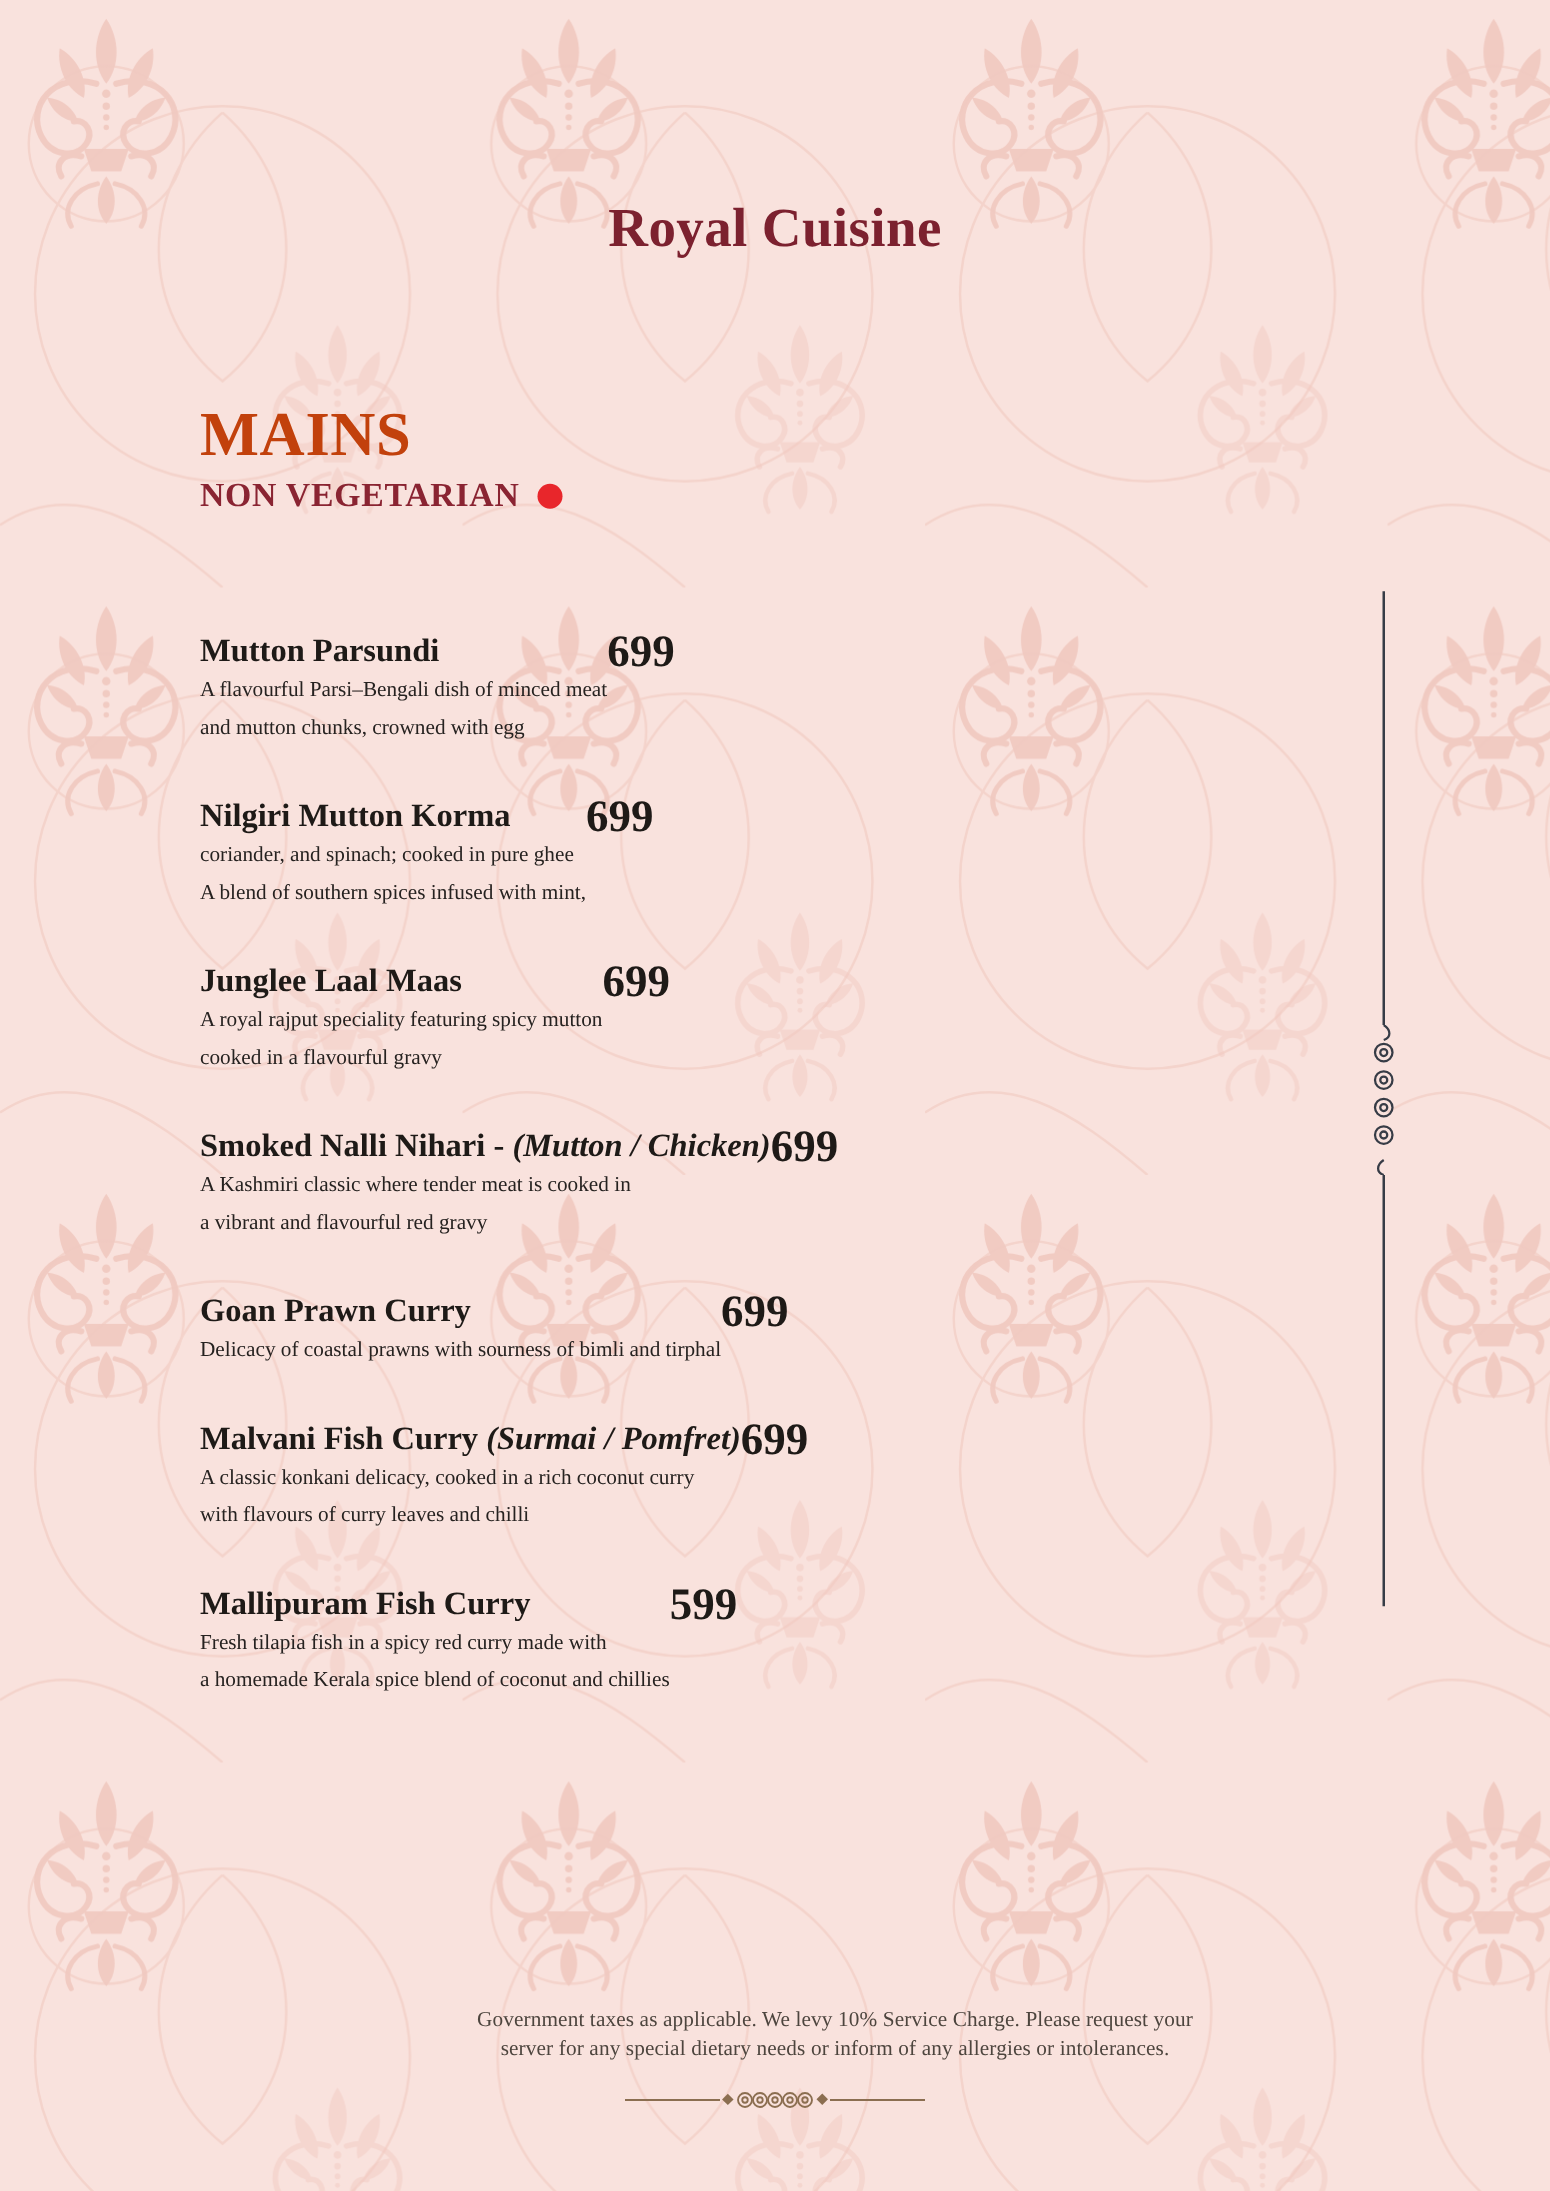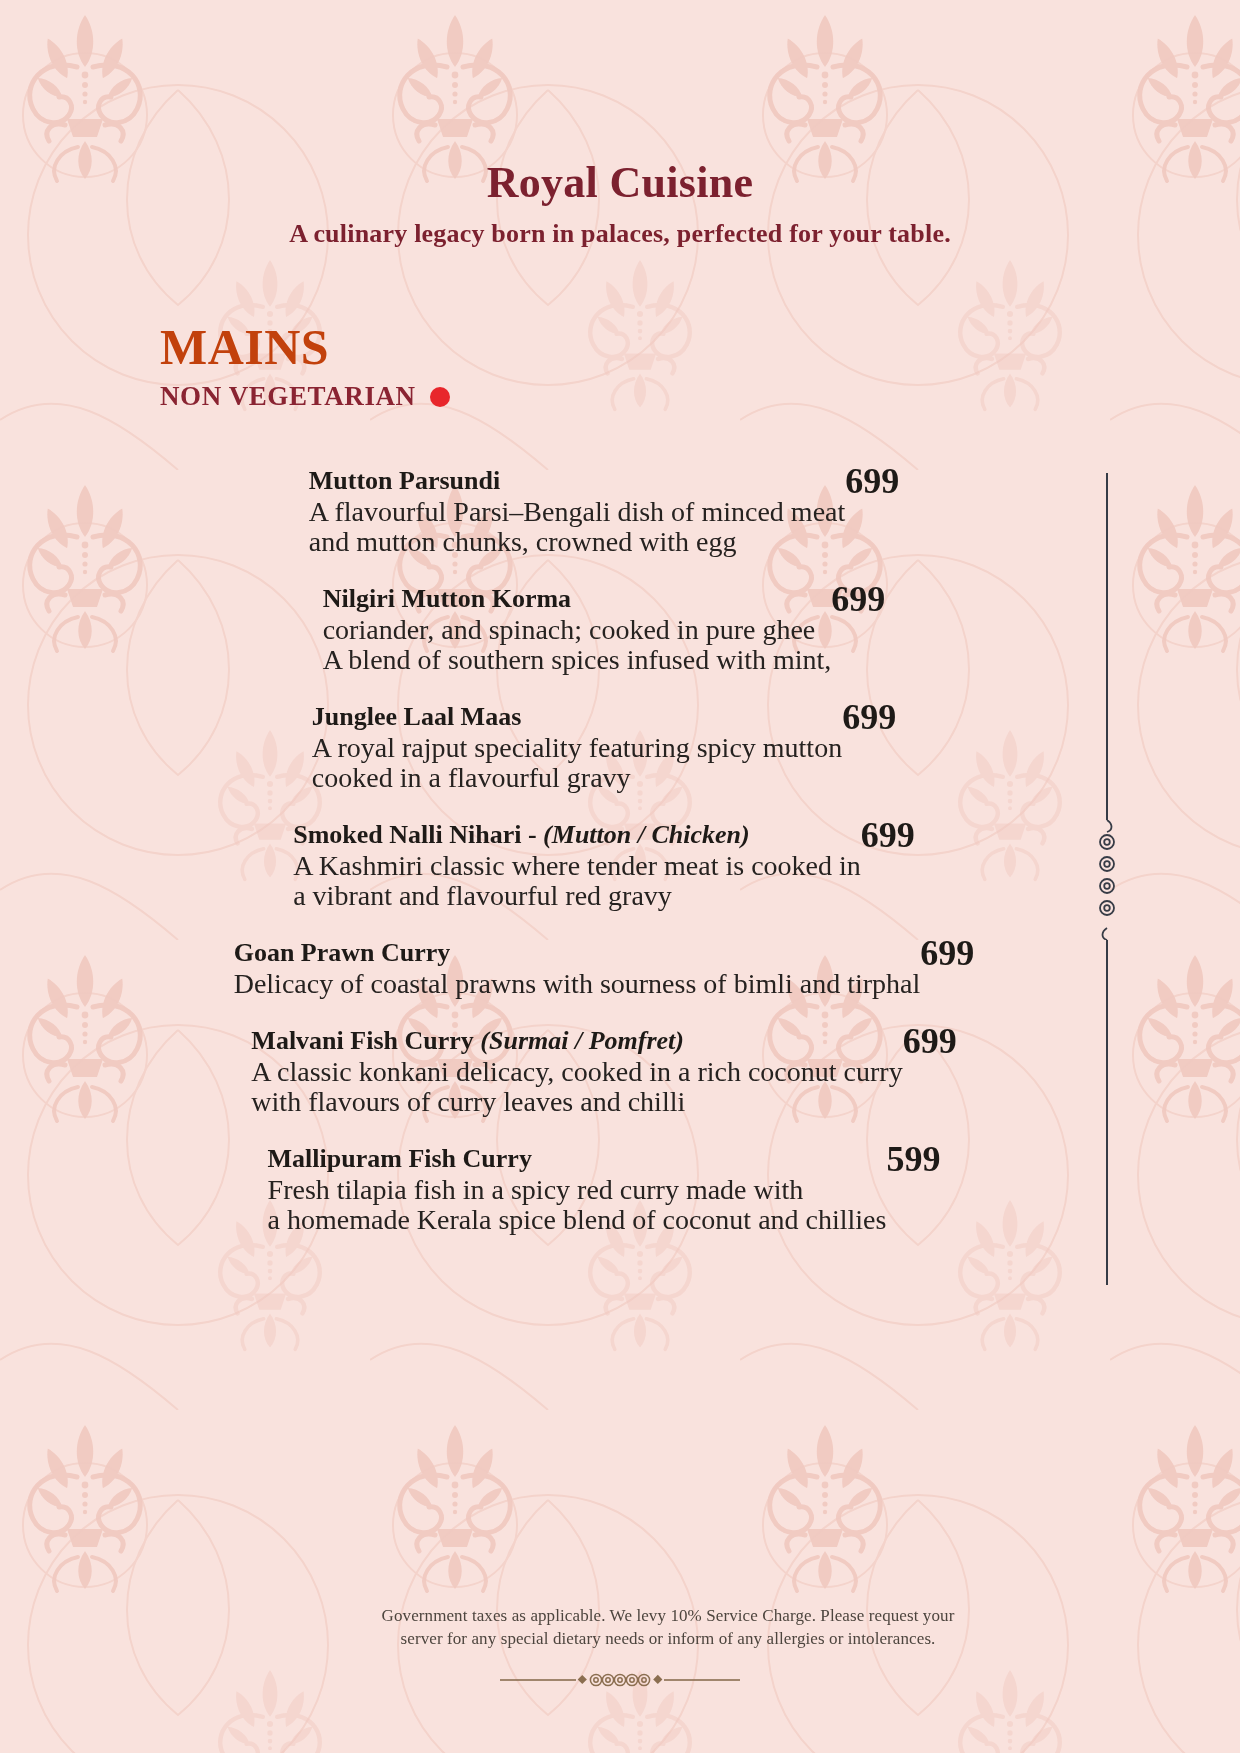--- a/index.html
+++ b/index.html
@@ -16,25 +16,25 @@
   .title{font-size:44px;font-weight:bold;color:#7c212f;letter-spacing:0.3px;line-height:1.2;}
   .subtitle{margin-top:9px;font-size:26px;font-weight:bold;color:#7c212f;letter-spacing:0.2px;}
 
   .section-head{position:absolute;left:160px;top:322px;}
   .mains{font-size:50px;font-weight:bold;color:#c2410c;line-height:1;letter-spacing:0.5px;}
   .nonveg{margin-top:9px;font-size:27px;font-weight:bold;color:#8a2432;letter-spacing:0.6px;}
   .nv-dot{display:inline-block;width:20px;height:20px;border-radius:50%;
     background:#e8262b;margin-left:14px;vertical-align:-2px;}
 
   .menu{position:absolute;left:160px;top:465px;width:888px;}
-  .item{display:flex;justify-content:center;align-items:flex-start;margin-bottom:26px;}
+  .item{display:flex;justify-content:flex-start;align-items:flex-start;margin-bottom:26px;margin-top:40px;}
   .item-text{max-width:700px;}
   .item-name{font-size:26px;font-weight:bold;line-height:32px;color:#1e1a17;}
   .item-note{font-weight:bold;font-style:italic;}
-  .item-desc{font-size:28px;line-height:30px;color:#262220;}
+  .item-desc{font-size:17px;line-height:30px;color:#262220;}
   .item-price{font-size:36px;font-weight:bold;color:#1e1a17;line-height:32px;white-space:nowrap;}
 
   .vline{position:absolute;left:1106px;width:2px;background:#373c46;}
   .vline.top{top:473px;height:347px;}
   .vline.bottom{top:940px;height:345px;}
   .vline-ornament{position:absolute;left:1093px;top:820px;}
 
   .footer{position:absolute;top:1604px;left:0;width:1240px;text-align:center;
     font-size:17px;line-height:23px;color:#4d453e;letter-spacing:0.1px;padding-left:48px;}
   .divider{position:absolute;top:1672px;left:500px;}
@@ -80,21 +80,20 @@
     </pattern>
   </defs>
   <rect x="0" y="0" width="1240" height="1753" fill="#f9e2dd"></rect>
   <rect x="0" y="0" width="1240" height="1753" fill="url(#damask)"></rect>
 </svg>
 
 <div class="content">
 
   <div class="header">
     <div class="title">Royal Cuisine</div>
-    <div class="subtitle">A culinary legacy born in palaces, perfected for your table.</div>
   </div>
 
   <div class="section-head">
     <div class="mains">MAINS</div>
     <div class="nonveg">
       <span>NON VEGETARIAN</span><span class="nv-dot"></span>
     </div>
   </div>
 
   <div class="menu">

